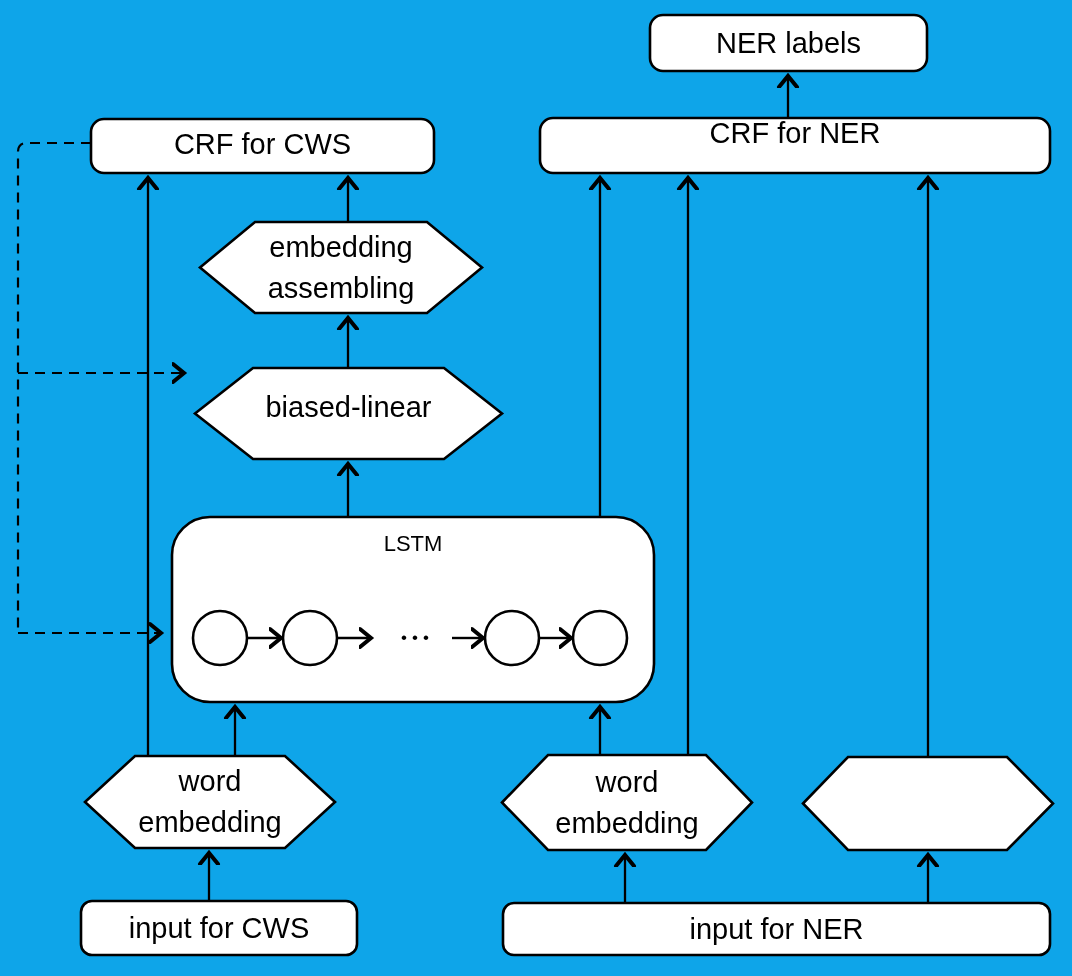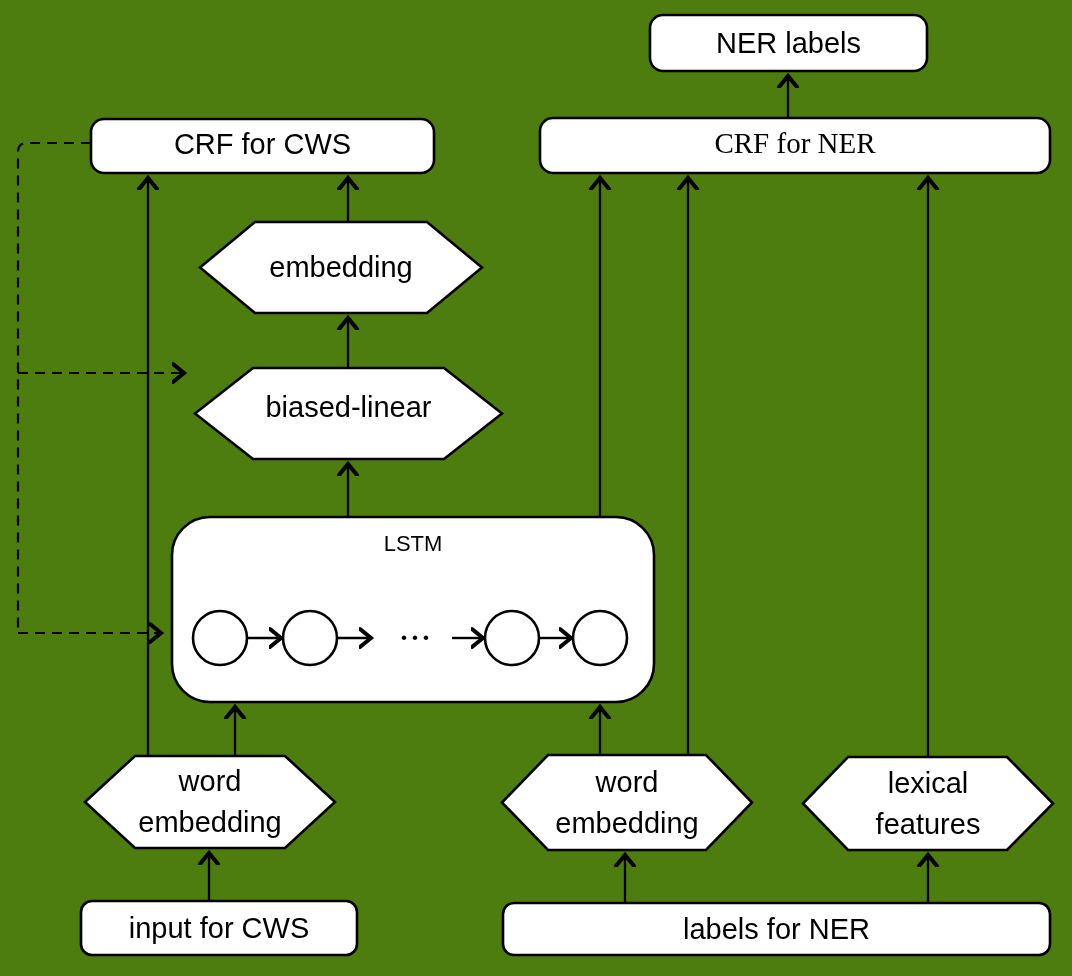--- a/index.html
+++ b/index.html
@@ -4,21 +4,21 @@
 <style>
   html, body {
     margin: 0;
     padding: 0;
     background: #ffffff;
   }
   #canvas {
     position: relative;
     width: 1072px;
     height: 976px;
-    background: #4d7c0f;
+    background: #0ea5e9;
     font-family: "Liberation Sans", "DejaVu Sans", sans-serif;
     color: #000000;
     overflow: hidden;
   }
   #wires {
     position: absolute;
     left: 0; top: 0;
     width: 1072px;
     height: 976px;
   }
@@ -31,21 +31,21 @@
     text-align: center;
     font-size: 29px;
     line-height: 41px;
     color: #000000;
     white-space: nowrap;
     pointer-events: none;
   }
   .lbl.single { line-height: normal; }
   #lbl-ner-labels        { left: 650px; top: 15px;  width: 277px; height: 56px; }
   #lbl-crf-cws           { left: 91px;  top: 119px; width: 343px; height: 50px; }
-  #lbl-crf-ner           { left: 540px; top: 120px; width: 510px; height: 47px; font-family: Liberation Serif, serif; }
+  #lbl-crf-ner           { left: 540px; top: 110px; width: 510px; height: 47px; }
   #lbl-boundary          { left: 200px; top: 222px; width: 282px; height: 91px; }
   #lbl-biased            { left: 195px; top: 368px; width: 307px; height: 79px; }
   #lbl-lstm              { left: 172px; top: 524px; width: 482px; height: 40px; font-size: 22px; }
   #lbl-ellipsis          { left: 388px; top: 626px; width: 54px;  height: 24px; font-size: 17px; letter-spacing: 5px; text-indent: 5px; }
   #lbl-we-left           { left: 85px;  top: 756px; width: 250px; height: 92px; }
   #lbl-we-right          { left: 502px; top: 755px; width: 250px; height: 95px; }
   #lbl-lexical           { left: 803px; top: 757px; width: 250px; height: 93px; }
   #lbl-input-cws         { left: 81px;  top: 901px; width: 276px; height: 54px; text-align: right; }
   #lbl-input-ner         { left: 503px; top: 903px; width: 547px; height: 52px; }
 </style>
@@ -113,42 +113,39 @@
   </svg>
 
   <div class="lbl single" id="lbl-ner-labels">NER labels</div>
 
   <div class="lbl single" id="lbl-crf-cws">CRF for CWS</div>
 
   <div class="lbl single" id="lbl-crf-ner">CRF for NER</div>
 
   <div class="lbl" id="lbl-boundary">
     <span>embedding</span>
+    <span>assembling</span>
   </div>
 
   <div class="lbl" id="lbl-biased">
     <span>biased-linear</span>
   </div>
 
   <div class="lbl single" id="lbl-lstm">LSTM</div>
 
   <div class="lbl single" id="lbl-ellipsis">•••</div>
 
   <div class="lbl" id="lbl-we-left">
     <span>word</span>
     <span>embedding</span>
   </div>
 
   <div class="lbl" id="lbl-we-right">
     <span>word</span>
     <span>embedding</span>
   </div>
 
-  <div class="lbl" id="lbl-lexical">
-    <span>lexical</span>
-    <span>features</span>
-  </div>
 
   <div class="lbl single" id="lbl-input-cws">input for CWS</div>
 
-  <div class="lbl single" id="lbl-input-ner">labels for NER</div>
+  <div class="lbl single" id="lbl-input-ner">input for NER</div>
 
 </div>
 
 </body></html>

